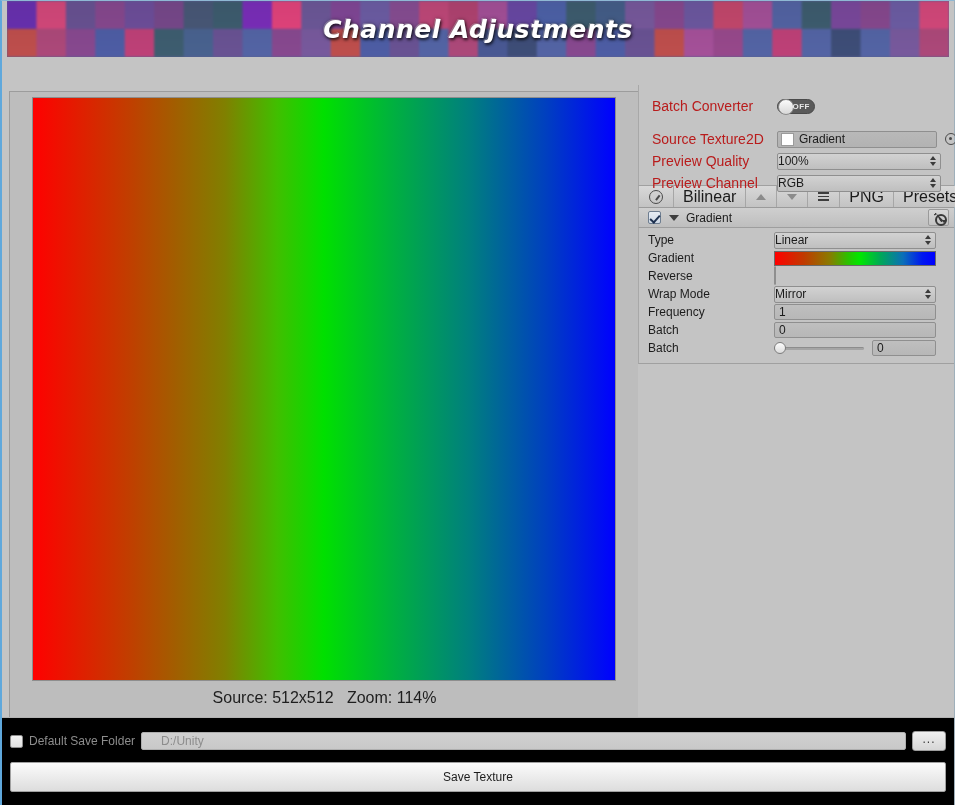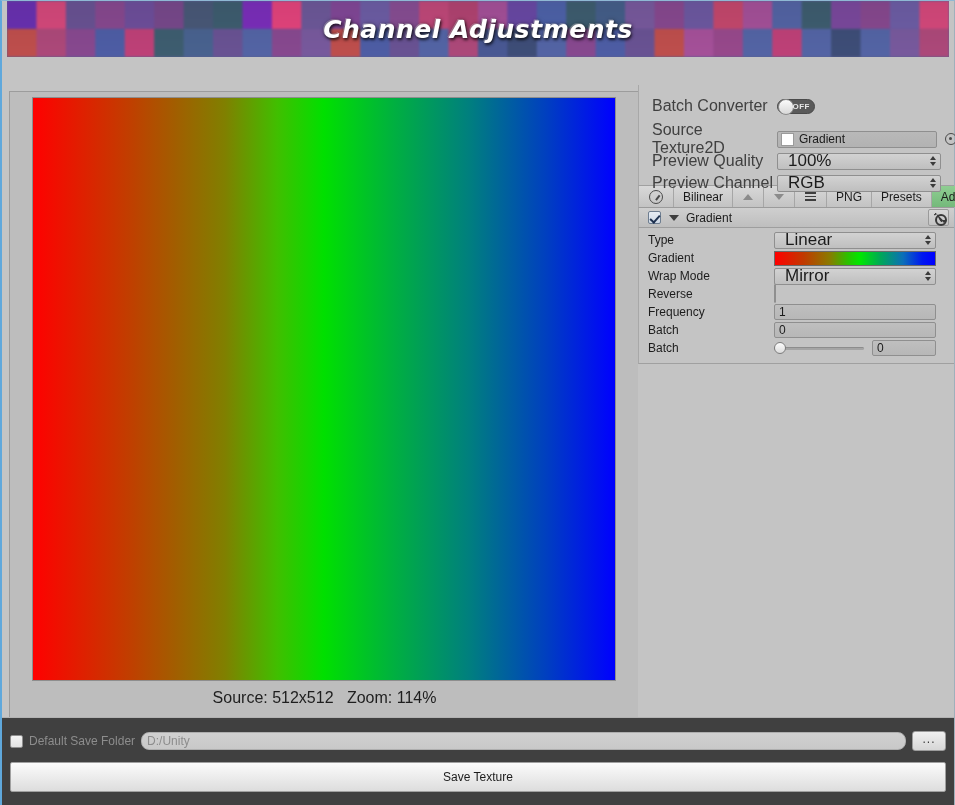--- a/index.html
+++ b/index.html
@@ -137,22 +137,22 @@
     margin: 0;
     padding: 10px 0 8px 0;
     background: #c4c4c4;
     border-left: 1px solid #a8a8a8;
     border-bottom: 1px solid #a0a0a0;
     height: 101px;
   }
 
   .row { position: relative; height: 22px; display: flex; align-items: center; }
   .lbl {
-    font-size: 16px;
-    color: #404040;
+    font-size: 14px;
+    color: #b91c1c;
     padding-left: 13px;
     width: 138px;
     flex: none;
   }
   .fld { flex: 1; margin-right: 13px; }
 
   
   .toggle {
     width: 38px; height: 15px;
     border-radius: 8px;
@@ -204,22 +204,22 @@
     width: 3px; height: 3px; border-radius: 50%; background: #4a4a4a;
   }
 
   
   .popup {
     display: flex; align-items: center;
     height: 17px;
     background: linear-gradient(#d2d2d2, #bfbfbf);
     border: 1px solid #8f8f8f;
     border-radius: 2px;
-    padding: 0 10px;
-    font-size: 17px;
+    padding: 0 0;
+    font-size: 12px;
     color: #1b1b1b;
     position: relative;
   }
   .popup .arrows {
     position: absolute; right: 4px; top: 50%;
     transform: translateY(-50%);
     display: flex; flex-direction: column; gap: 2px;
   }
   .popup .arrows i {
     width: 0; height: 0;
@@ -232,21 +232,21 @@
   
   .toolbar {
     display: flex;
     height: 22px;
     background: linear-gradient(#d5d5d5, #c2c2c2);
     border-bottom: 1px solid #9b9b9b;
     border-left: 1px solid #a8a8a8;
   }
   .tbtn {
     display: flex; align-items: center; justify-content: center;
-    font-size: 12px;
+    font-size: 16px;
     color: #1b1b1b;
     border-right: 1px solid #a6a6a6;
     background: linear-gradient(#d8d8d8, #c3c3c3);
     padding: 0 9px;
     white-space: nowrap;
   }
   .tbtn.icon { padding: 0 10px; }
   .tbtn.add {
     background: linear-gradient(#8fce92, #74b97b);
     border-right: none;
@@ -411,39 +411,39 @@
     background: linear-gradient(#fcfcfc, #dcdcdc);
     border: 1px solid #7d7d7d;
   }
   .slider-val { width: 64px; flex: none; }
 
   
   .footer {
     position: absolute;
     left: 0; right: 0; bottom: 0;
     height: 88px;
-    background: #404040;
+    background: #000000;
     border-top: 1px solid #b2b2b2;
   }
   .save-row {
     display: flex; align-items: center;
     height: 22px;
     margin: 12px 8px 0 8px;
     gap: 6px;
   }
   .save-lbl { font-size: 12px; color: #8d8d8d; }
   .path-field {
     flex: 1;
     height: 18px;
     background: linear-gradient(#d0d0d0, #c8c8c8);
     border: 1px solid #aeaeae;
-    border-radius: 8px;
+    border-radius: 2px;
     font-size: 12px;
     color: #8d8d8d;
-    padding: 0 5px;
+    padding: 0 19px;
     display: flex; align-items: center;
   }
   .dots-btn {
     width: 34px; height: 20px;
     background: linear-gradient(#f0f0f0, #d6d6d6);
     border: 1px solid #9c9c9c;
     border-radius: 3px;
     font-size: 12px;
     color: #3a3a3a;
     display: flex; align-items: center; justify-content: center;
@@ -650,34 +650,34 @@
               </span>
             </div>
           </div>
           <div class="prow">
             <div class="plbl">Gradient</div>
             <div class="pfld">
               <div class="gradbar"></div>
             </div>
           </div>
           <div class="prow">
+            <div class="plbl">Reverse</div>
+            <div class="pfld"><span class="cbox plain off"></span></div>
+          </div>
+          <div class="prow">
             <div class="plbl">Wrap Mode</div>
             <div class="pfld">
               <span class="popup">
                 <span>Mirror</span>
                 <span class="arrows">
                   <i class="up"></i>
                   <i class="down"></i>
                 </span>
               </span>
             </div>
-          </div>
-          <div class="prow">
-            <div class="plbl">Reverse</div>
-            <div class="pfld"><span class="cbox plain off"></span></div>
           </div>
           <div class="prow">
             <div class="plbl">Frequency</div>
             <div class="pfld">
               <div class="txtfield">1</div>
             </div>
           </div>
           <div class="prow">
             <div class="plbl">Batch</div>
             <div class="pfld">

